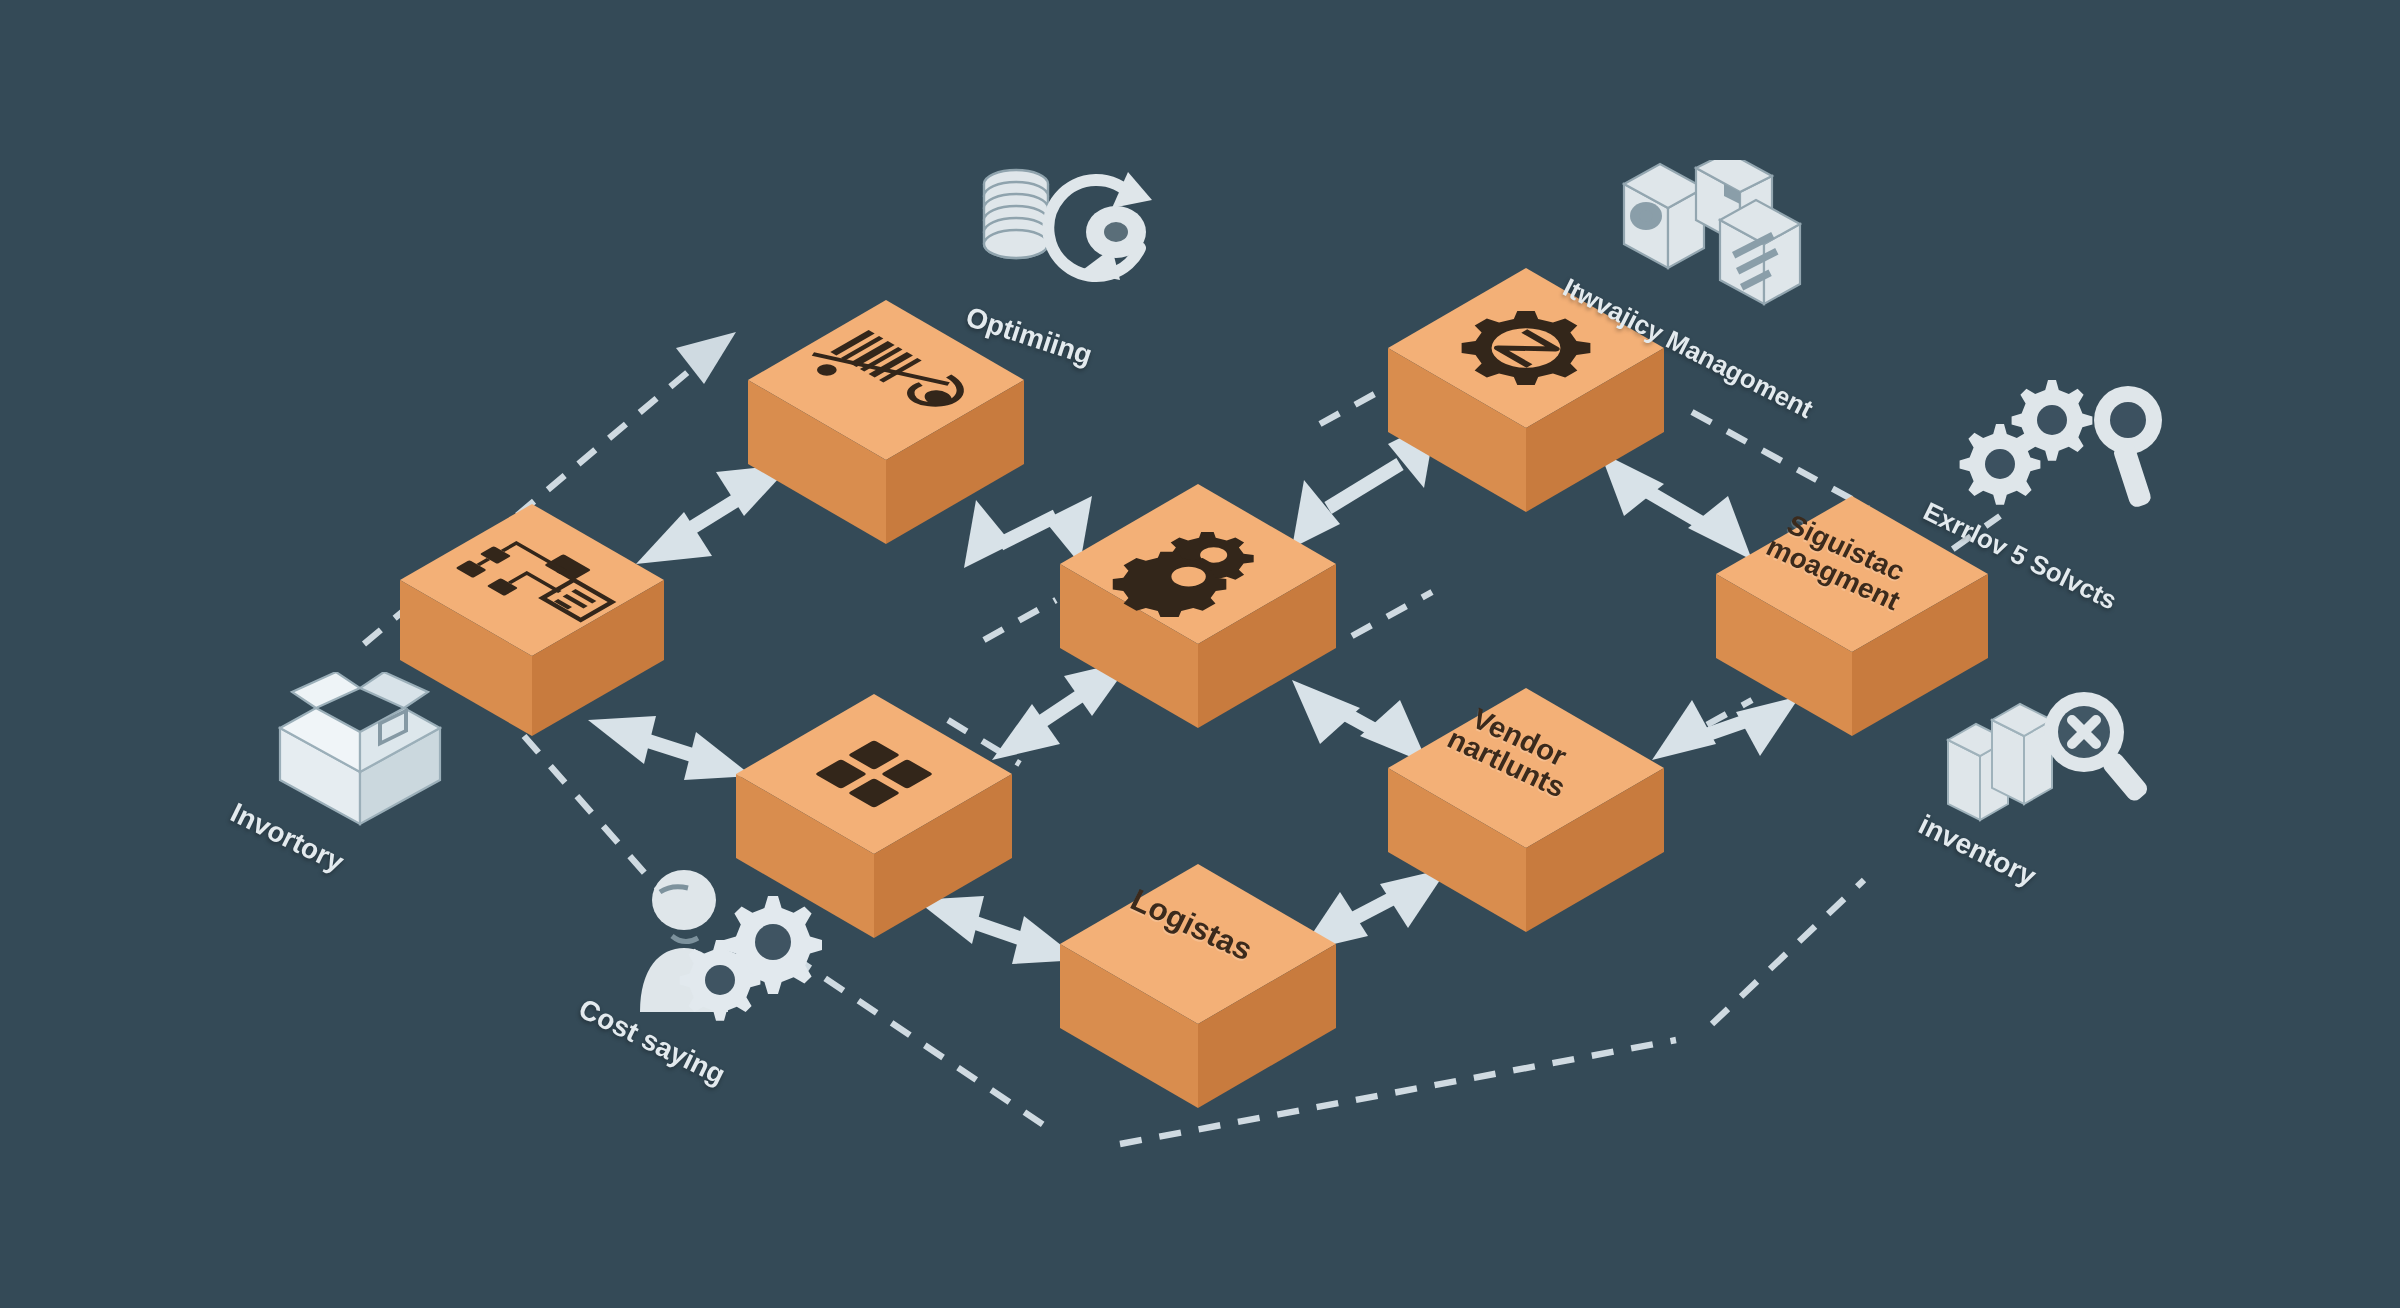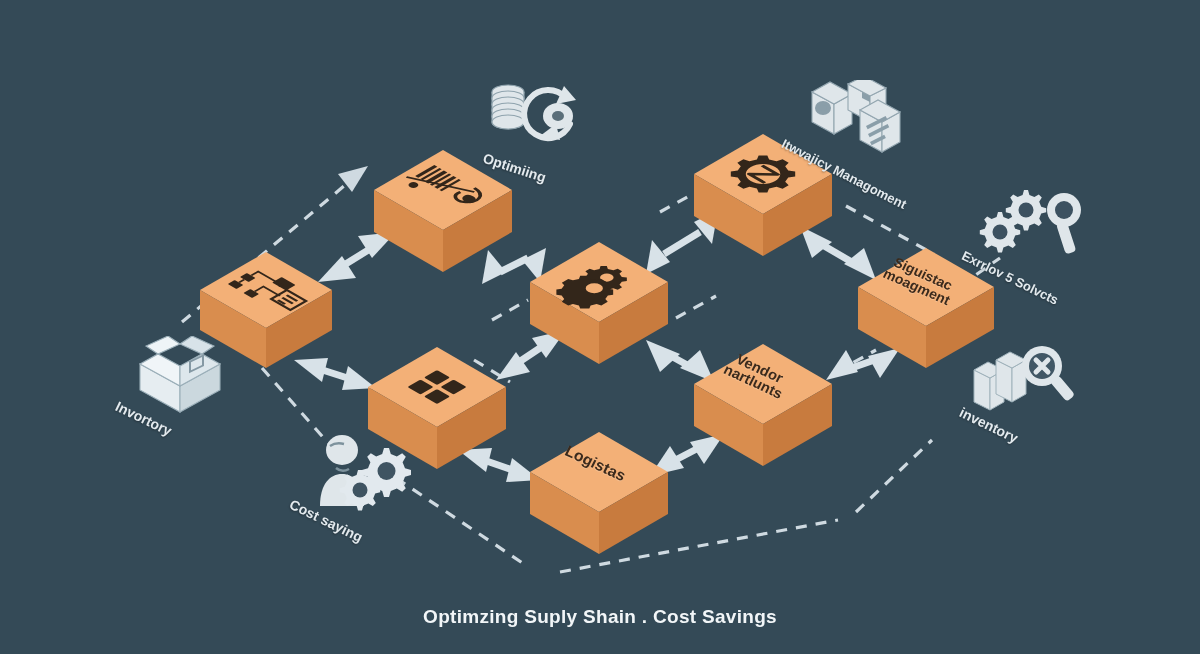--- a/index.html
+++ b/index.html
@@ -405,15 +405,14 @@
       <g>
         <circle cx="76" cy="22" r="20" fill="#dfe6ea"></circle>
         <circle cx="76" cy="22" r="13" fill="#415765"></circle>
         <path d="M70 16 l12 12 M82 16 l-12 12" stroke="#dfe6ea" stroke-width="5" stroke-linecap="round"></path>
         <rect x="84" y="38" width="11" height="26" rx="4" fill="#dfe6ea" transform="rotate(-40 84 38)"></rect>
       </g>
     </svg>
     <span class="cap" style="position:absolute; left:-2px; top:60px; font-size:14px; transform:rotate(26deg); transform-origin:left top;">inventory</span>
   </div>
 
-  <div id="caption">Optimzing Suply Shain . Cost Savings</div>
 
 </div>
 
 </body></html>

